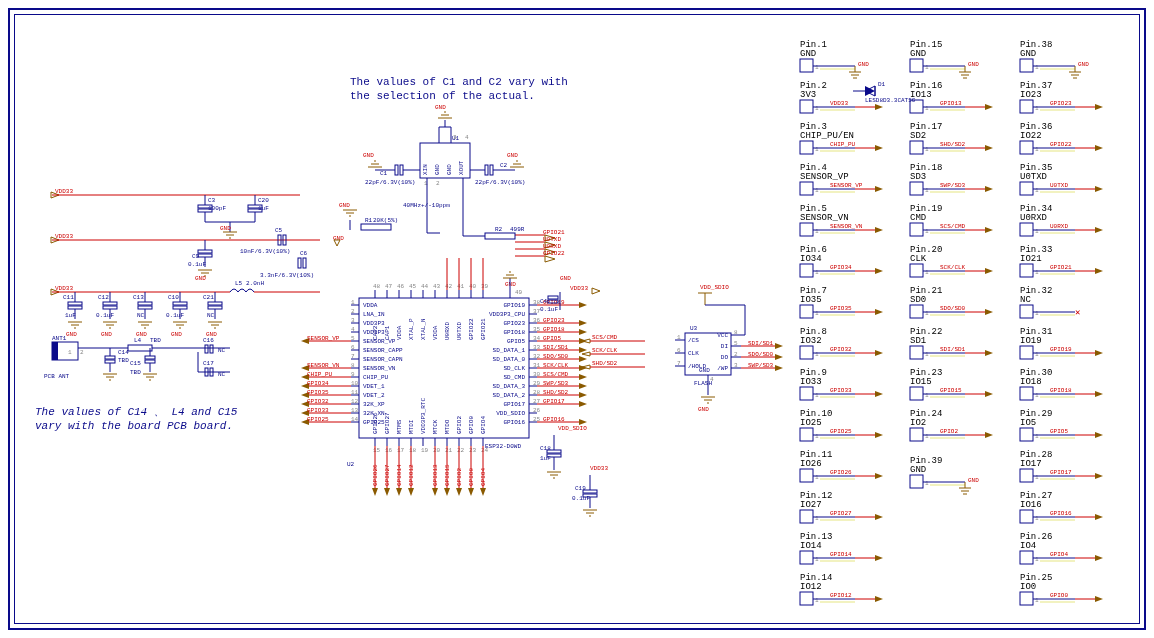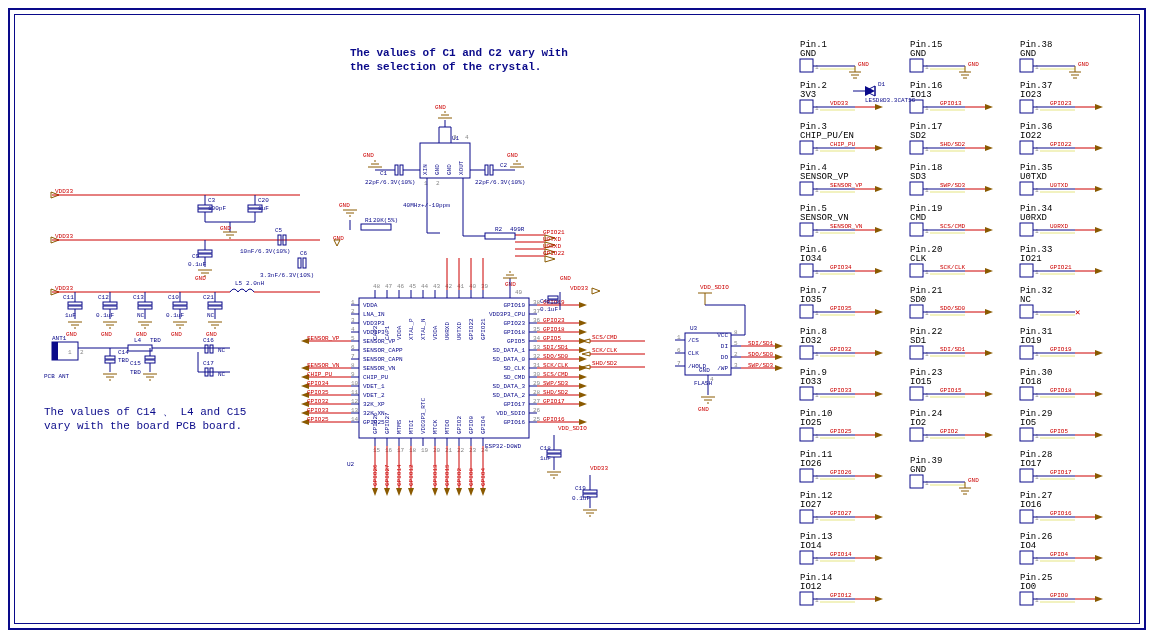--- a/index.html
+++ b/index.html
@@ -34,25 +34,25 @@
   .yline    { stroke:#c8c800; stroke-width:0.5; }
   svg { position:absolute; overflow:visible; }
 </style>
 </head>
 <body>
 
 <div class="frame">
     <div class="frame2"></div>
   </div>
 
-<div class="abs navy note" style="left:350px; top:46px;font-weight:bold;">
+<div class="abs navy note" style="left:350px; top:75px;">
   <span>The values of C1 and C2 vary with</span><br>
-  <span>the selection of the crystal.</span>
+  <span>the selection of the actual.</span>
 </div>
-<div class="abs navy note" style="left:44px; top:405px;">
+<div class="abs navy note" style="left:35px; top:405px;font-style:italic;">
   <span>The values of C14 、 L4 and C15</span><br>
   <span>vary with the board PCB board.</span>
 </div>
 
 <svg style="left:515px; top:230px; width:60px; height:50px">
   <path class="rwire" d="M0 5 H30"></path>
     <path class="bwire" d="M30 5 l10 3 l-10 3 z" fill="#8a5a00"></path>
   <text x="28" y="4" class="pinnet">GPIO21</text>
   <path class="rwire" d="M0 12 H30"></path>
     <path class="bwire" d="M30 12 l10 3 l-10 3 z" fill="#8a5a00"></path>

